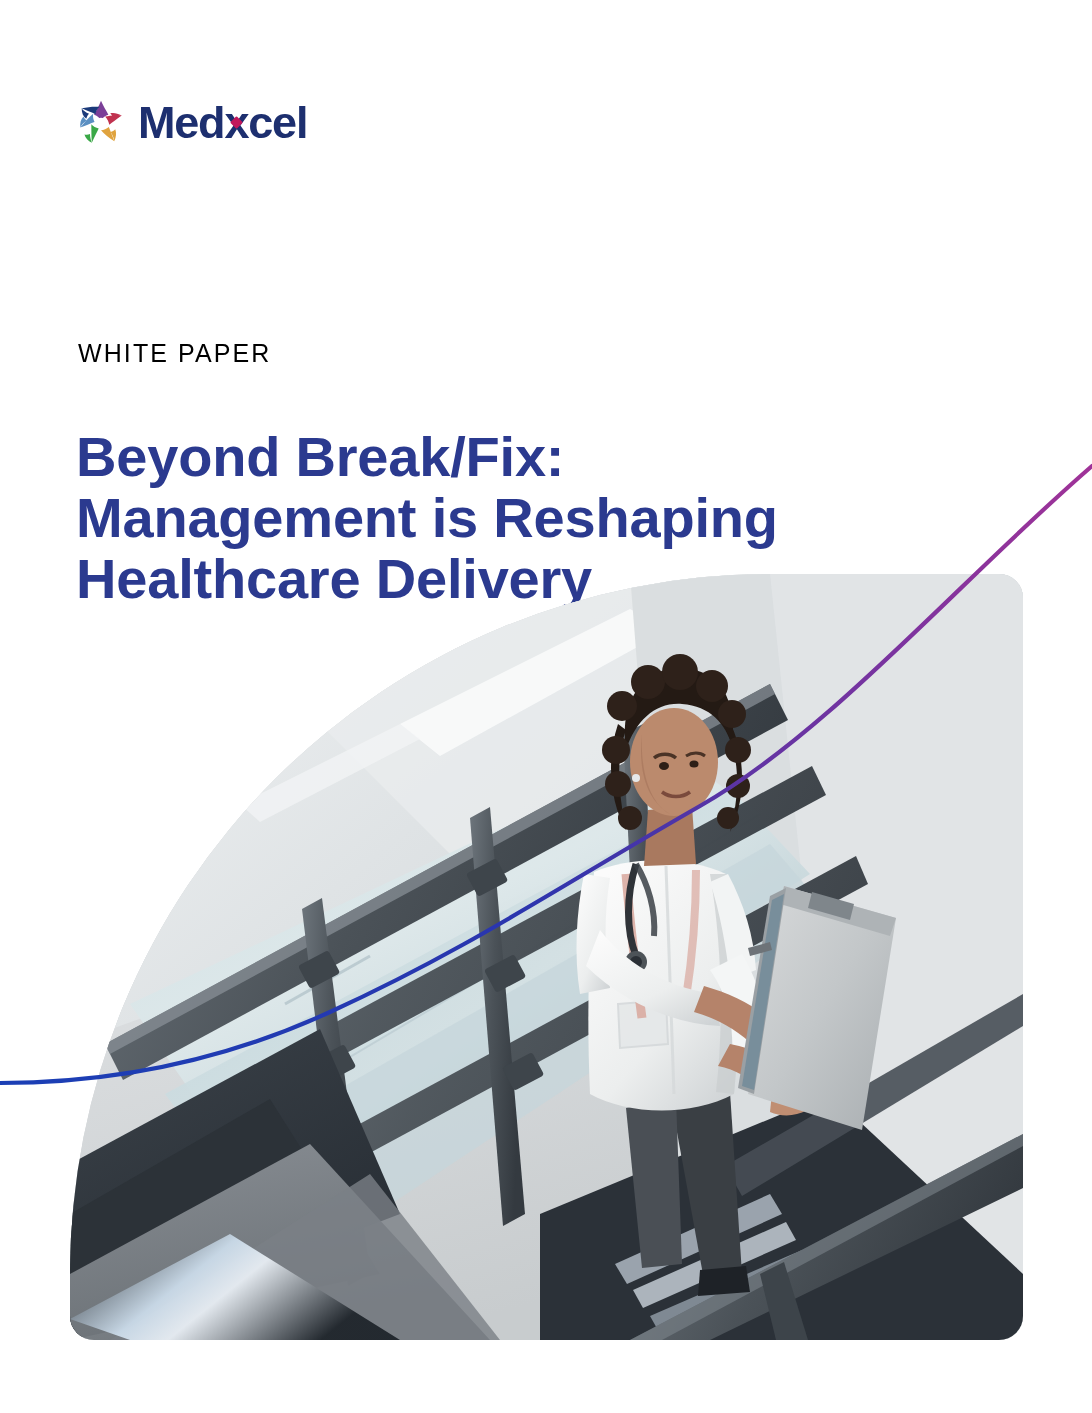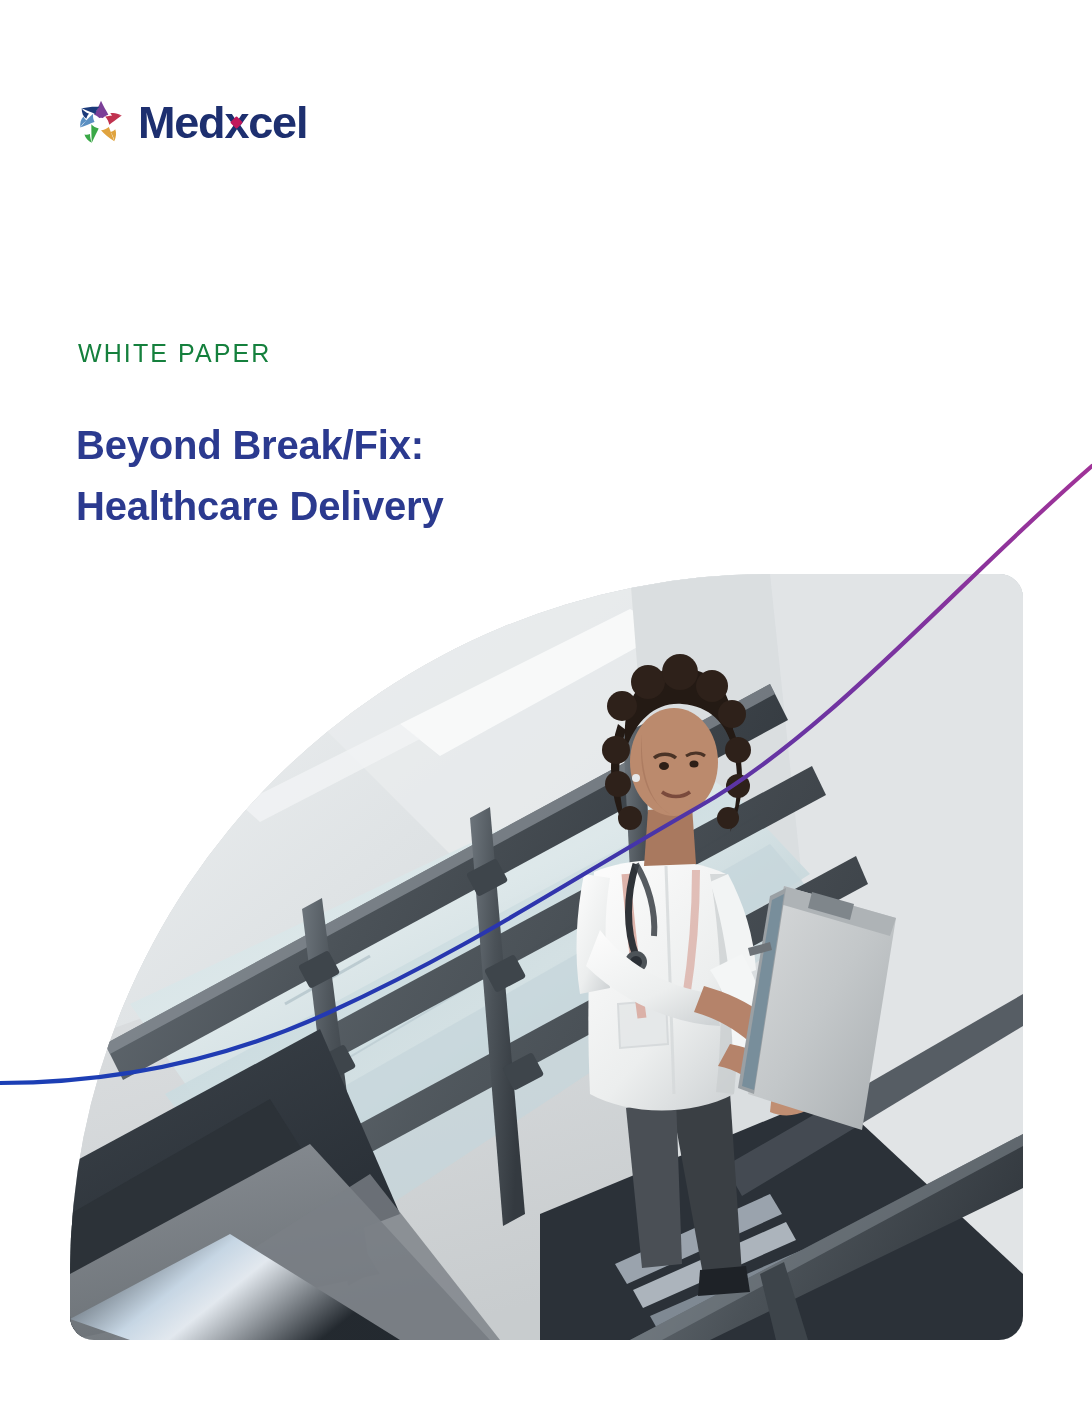--- a/index.html
+++ b/index.html
@@ -61,30 +61,30 @@
     border-radius: 1px;
   }
 
   
   .eyebrow {
     position: absolute;
     left: 78px;
     top: 339px;
     font-size: 25px;
     letter-spacing: 2.1px;
-    color: #15803d;
+    color: #000000;
     font-weight: 400;
     white-space: nowrap;
   }
   .title {
     position: absolute;
     left: 76px;
     top: 388px;
     width: 700px;
-    font-size: 40px;
+    font-size: 56px;
     line-height: 61px;
     color: #2b3a8f;
     font-weight: 700;
     letter-spacing: -0.2px;
   }
   .title .tline { display: block; white-space: nowrap; }
 
   
   .swoosh {
     position: absolute;
@@ -138,20 +138,21 @@
         <circle cx="50" cy="50" r="9" fill="#ffffff"></circle>
       </g>
     </svg>
     <div class="logo-wordmark"><span>Med</span><span class="wm-x"><span>x</span><span class="wm-x-dot"></span></span><span>cel</span></div>
   </div>
 
   <div class="eyebrow">WHITE PAPER</div>
 
   <h1 class="title">
     <span class="tline">Beyond Break/Fix:</span>
+    <span class="tline">Management is Reshaping</span>
     <span class="tline">Healthcare Delivery</span>
   </h1>
 
   <div class="hero">
     <svg class="hero-svg" viewBox="0 0 953 766" preserveAspectRatio="xMidYMid slice">
       <defs>
         <linearGradient id="wallG" x1="0" y1="0" x2="0.35" y2="1">
           <stop offset="0" stop-color="#e7e9ea"></stop>
           <stop offset="0.55" stop-color="#d9dcde"></stop>
           <stop offset="1" stop-color="#c8ccce"></stop>

